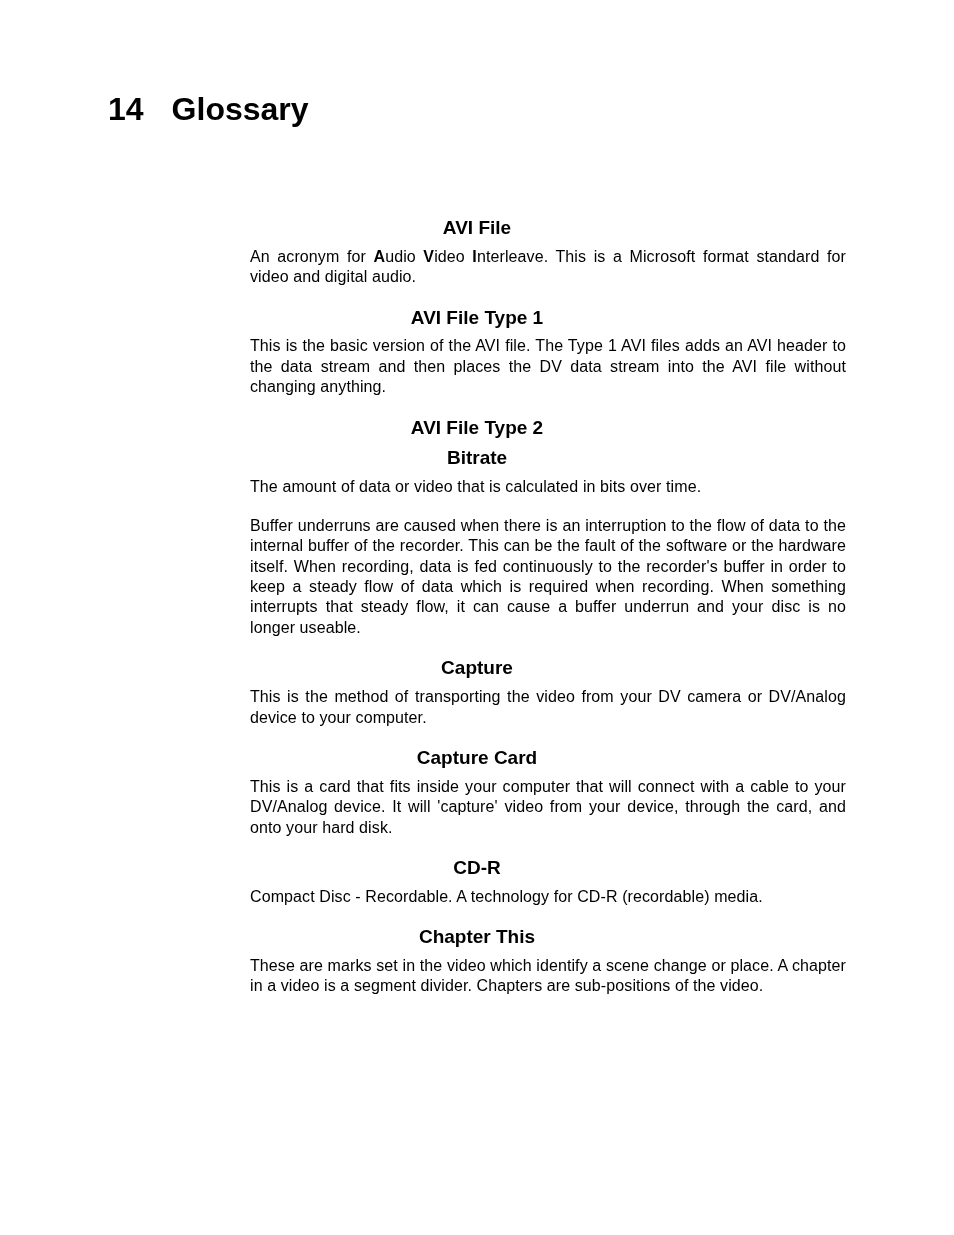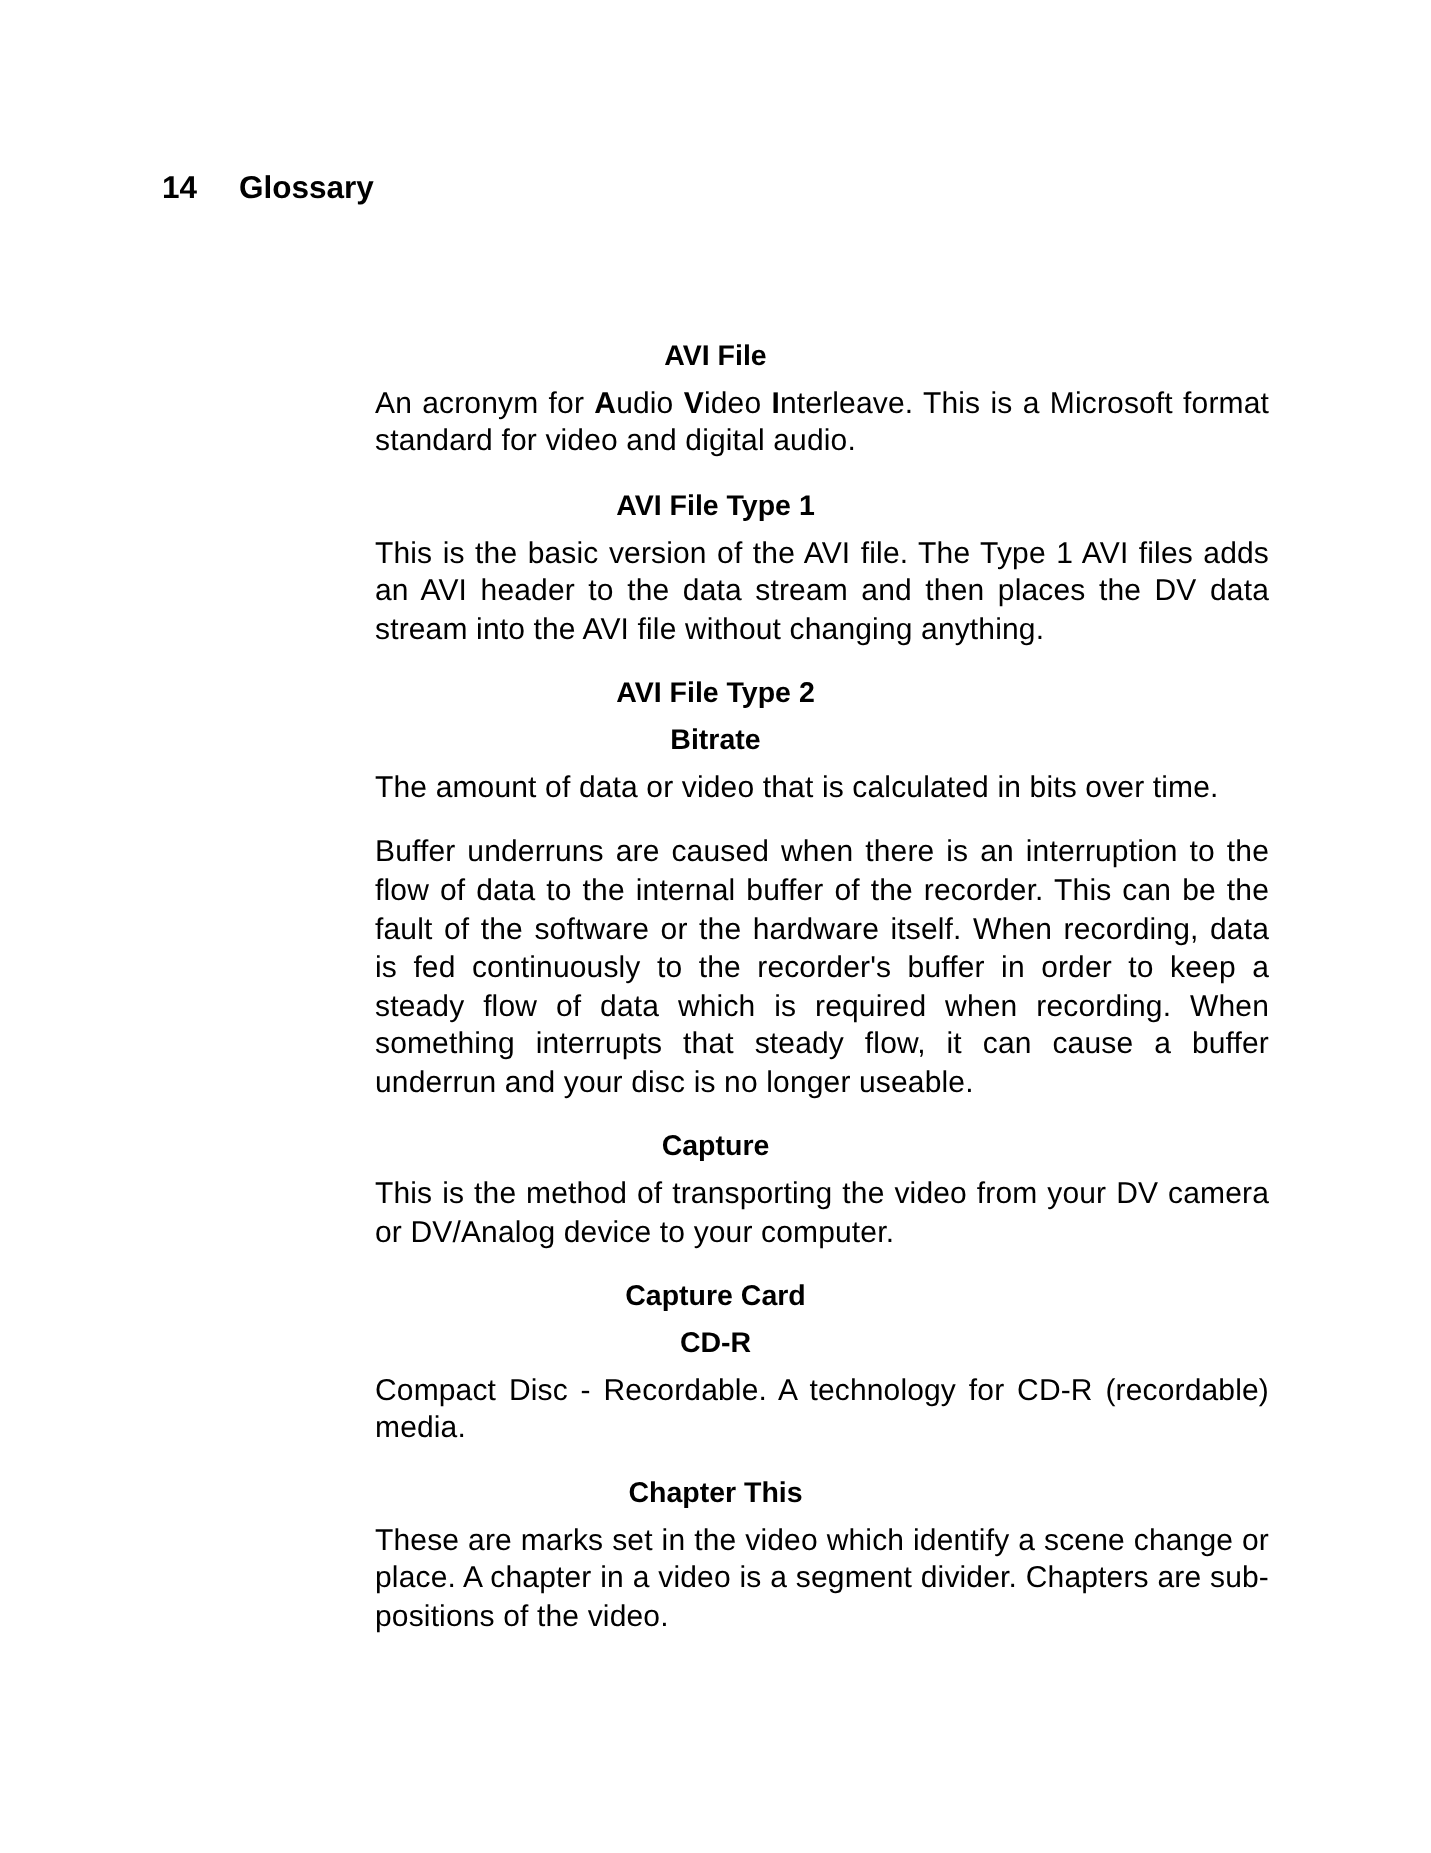--- a/index.html
+++ b/index.html
@@ -11,39 +11,39 @@
     color: #000;
   }
   .page {
     width: 954px;
     height: 1235px;
     box-sizing: border-box;
     position: relative;
     padding: 0 108px 0 108px;
   }
   .chapter-title {
-    font-size: 21px;
+    font-size: 32px;
     font-weight: bold;
-    margin-top: 114px;
+    margin-top: 91px;
     margin-bottom: 88px;
     letter-spacing: 0px;
   }
   .chapter-number {
     display: inline-block;
     margin-right: 28px;
   }
   .term {
     font-size: 19px;
     font-weight: bold;
     margin: 0 0 6px 0;
     line-height: 1.3;
     text-align: center;
   }
   .definition {
-    font-size: 20px;
+    font-size: 16px;
     line-height: 1.28;
     margin: 0 0 18px 0;
     padding-left: 142px;
     text-align: justify;
     letter-spacing: 0.1px;
   }
 </style>
 </head>
 <body>
 
@@ -63,20 +63,21 @@
 
   <div class="term">Bitrate</div>
   <p class="definition">The amount of data or video that is calculated in bits over time.</p>
 
   <p class="definition">Buffer underruns are caused when there is an interruption to the flow of data to the internal buffer of the recorder. This can be the fault of the software or the hardware itself. When recording, data is fed continuously to the recorder's buffer in order to keep a steady flow of data which is required when recording. When something interrupts that steady flow, it can cause a buffer underrun and your disc is no longer useable.</p>
 
   <div class="term">Capture</div>
   <p class="definition">This is the method of transporting the video from your DV camera or DV/Analog device to your computer.</p>
 
   <div class="term">Capture Card</div>
+  <p class="definition">This is a card that fits inside your computer that will connect with a cable to your DV/Analog device. It will 'capture' video from your device, through the card, and onto your hard disk.</p>
 
   <div class="term">CD-R</div>
   <p class="definition">Compact Disc - Recordable. A technology for CD-R (recordable) media.</p>
 
   <div class="term">Chapter This</div>
   <p class="definition">These are marks set in the video which identify a scene change or place. A chapter in a video is a segment divider. Chapters are sub-positions of the video.</p>
 
 </div>
 
 </body></html>

